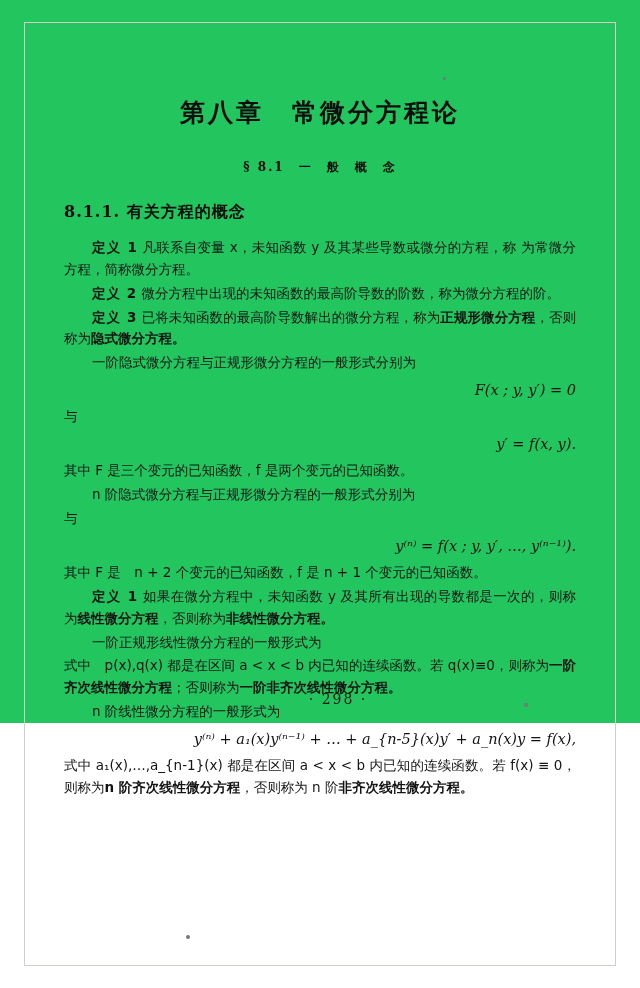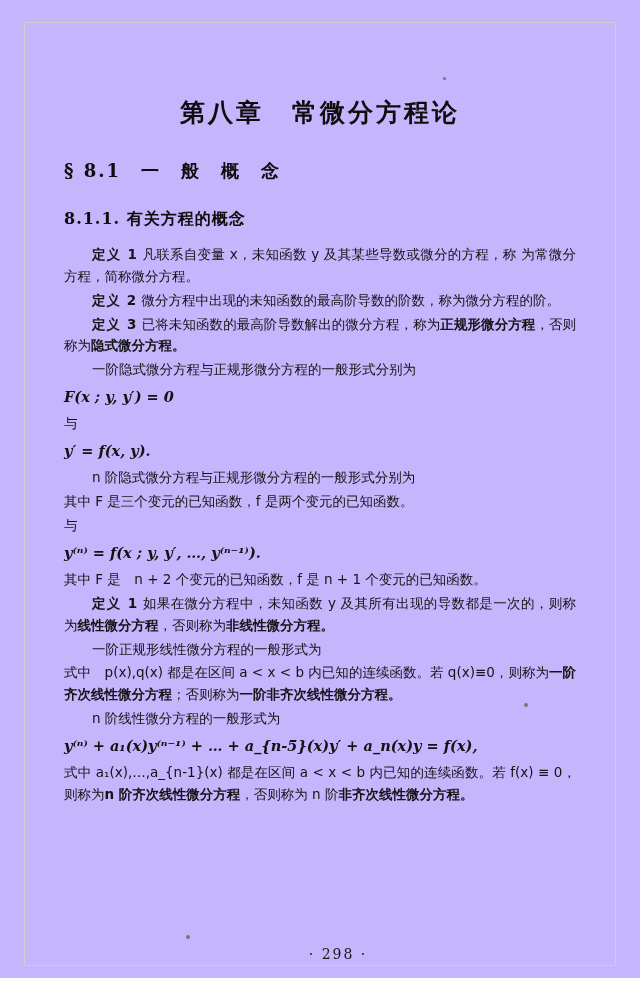--- a/index.html
+++ b/index.html
@@ -12,22 +12,22 @@
     height: 988px;
     font-family: "DejaVu Sans", "Liberation Sans", sans-serif;
     color: #121212;
     position: relative;
     overflow: hidden;
   }
   .page {
     position: absolute;
     left: 0; top: 0;
     width: 640px;
-    height: 978px;
-    background: #c4b5fd;
+    height: 723px;
+    background: #22c55e;
   }
   .page-frame {
     position: absolute;
     left: 24px;
     top: 22px;
     width: 592px;
     height: 944px;
     border: 1px solid #cfcfc8;
     box-sizing: border-box;
   }
@@ -40,22 +40,23 @@
   .chapter-title {
     text-align: center;
     font-family: "DejaVu Serif", "Liberation Serif", serif;
     font-size: 25px;
     font-weight: bold;
     letter-spacing: 3px;
     margin: 0 0 30px 0;
     color: #0d0d0d;
   }
   .section-title {
-    font-family: "DejaVu Serif", "Liberation Serif", serif;
-    font-size: 18px;
+    text-align: center;
+    font-family: "DejaVu Serif", "Liberation Serif", serif;
+    font-size: 12px;
     font-weight: bold;
     letter-spacing: 2px;
     margin: 0 0 26px 0;
     color: #0d0d0d;
   }
   .subsection-title {
     font-family: "DejaVu Serif", "Liberation Serif", serif;
     font-size: 16px;
     font-weight: bold;
     margin: 0 0 14px 0;
@@ -74,28 +75,27 @@
     text-indent: 28px;
   }
   .defn {
     font-weight: bold;
     letter-spacing: 1px;
   }
   .em {
     font-weight: bold;
   }
   .formula {
-    text-align: left;
+    text-align: right;
     font-family: "DejaVu Serif", "Liberation Serif", serif;
     font-style: italic;
     font-size: 14.5px;
     margin: 6px 0 6px 0;
     position: relative;
     line-height: 1.4;
-    font-weight: bold;
   }
   .formula .tag {
     position: absolute;
     right: 0;
     top: 2px;
     font-style: normal;
     font-family: "DejaVu Sans", "Liberation Sans", sans-serif;
     font-size: 12px;
   }
   .conj {
@@ -154,23 +154,23 @@
     </p>
 
     <p class="para indent">一阶隐式微分方程与正规形微分方程的一般形式分别为</p>
 
     <div class="formula">F(x ; y, y′) = 0</div>
 
     <p class="conj">与</p>
 
     <div class="formula">y′ = f(x, y).</div>
 
+    <p class="para">其中 F 是三个变元的已知函数，f 是两个变元的已知函数。</p>
+
     <p class="para indent">n 阶隐式微分方程与正规形微分方程的一般形式分别为</p>
-
-    <p class="para">其中 F 是三个变元的已知函数，f 是两个变元的已知函数。</p>
 
 
     <p class="conj">与</p>
 
     <div class="formula">y⁽ⁿ⁾ = f(x ; y, y′, …, y⁽ⁿ⁻¹⁾).</div>
 
     <p class="para">其中 F 是　n + 2 个变元的已知函数，f 是 n + 1 个变元的已知函数。</p>
 
     <p class="para indent">
       <span class="defn">定义 1</span>

